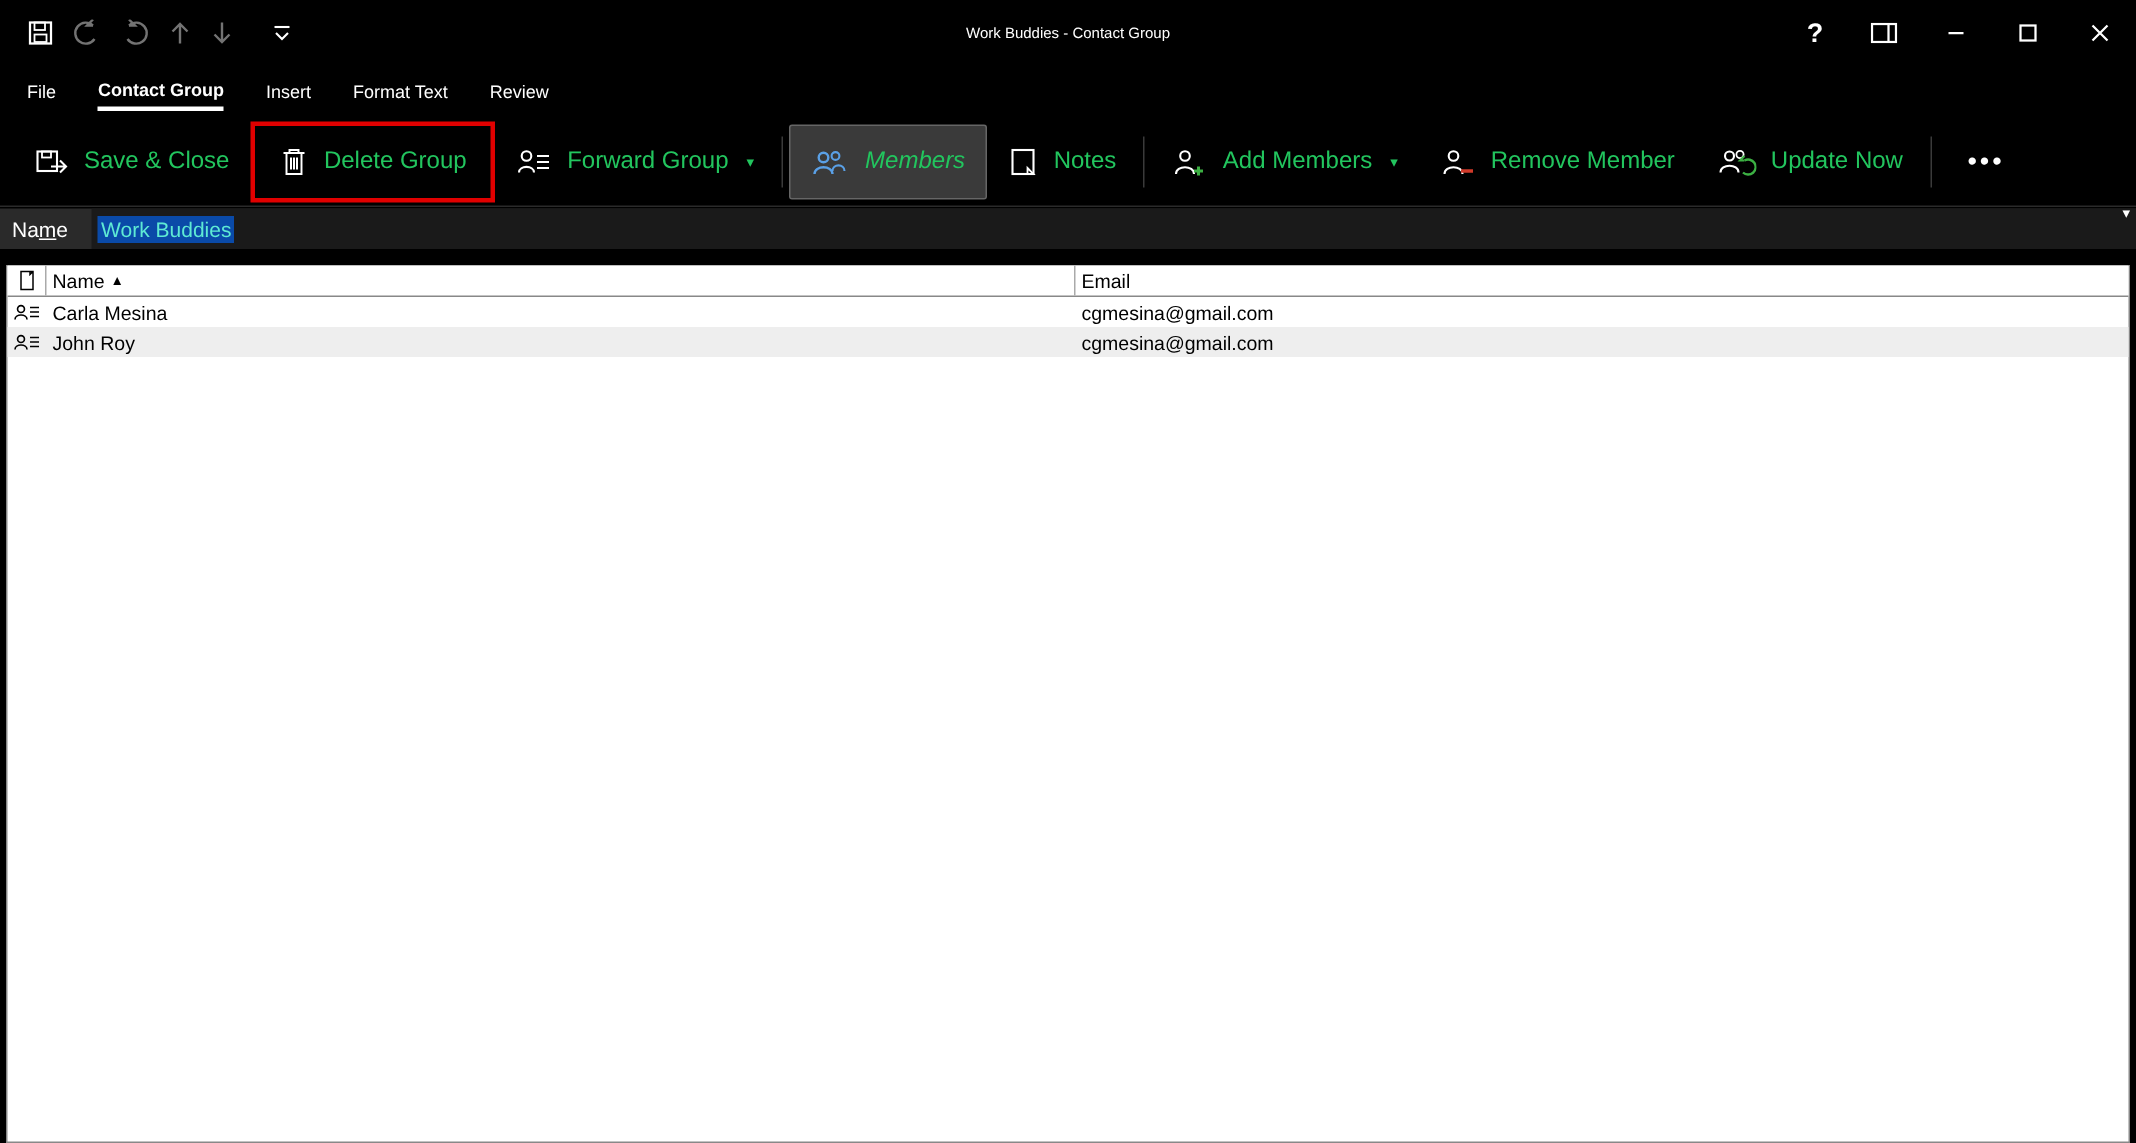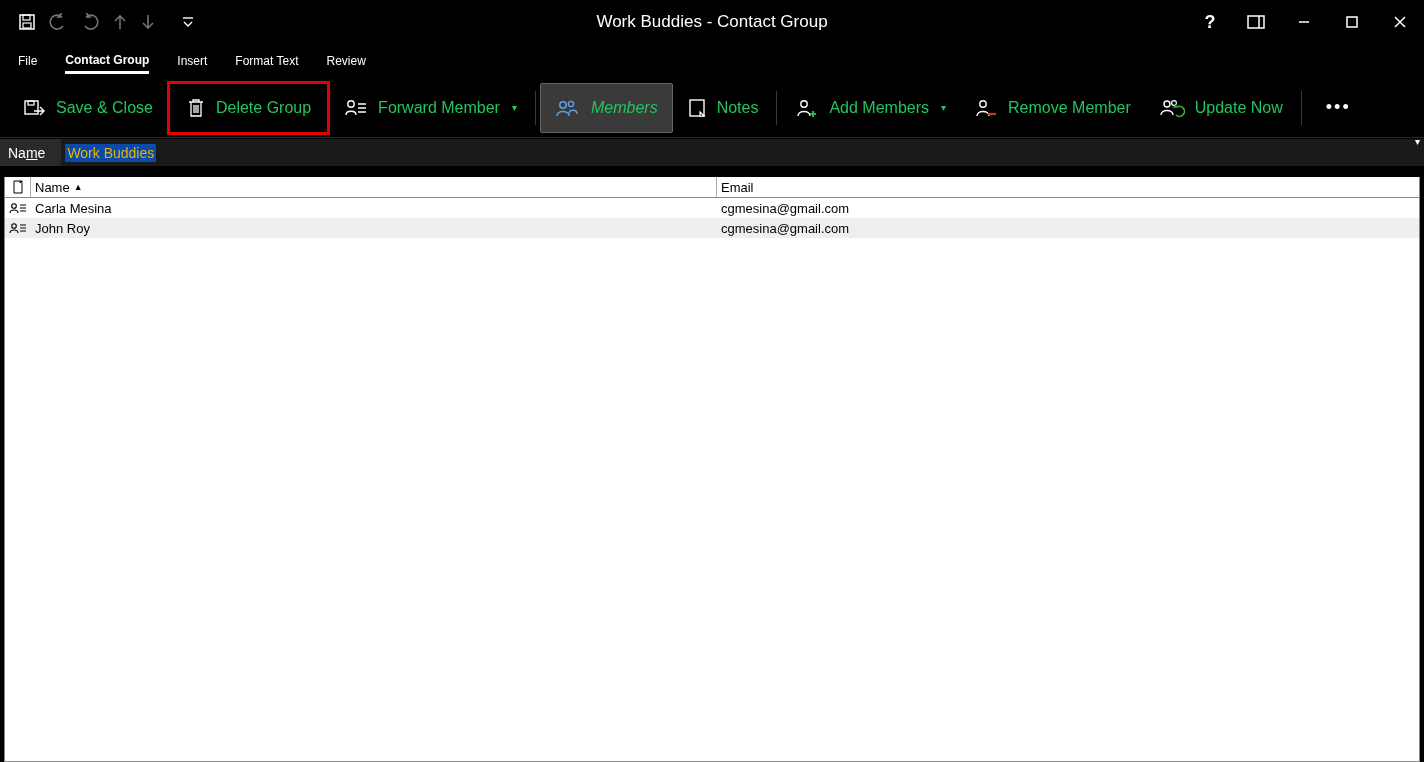--- a/index.html
+++ b/index.html
@@ -2,21 +2,21 @@
 <html><head>
 <meta charset="utf-8">
 <style>
   * { box-sizing: border-box; margin: 0; padding: 0; }
   html, body { width: 1424px; height: 762px; background: #000; font-family: "Segoe UI", Arial, sans-serif; overflow: hidden; }
   
   
   .titlebar { height: 44px; background: #000; display: flex; align-items: center; justify-content: space-between; color: #fff; font-size: 14px; }
   .titlebar-left { display: flex; align-items: center; gap: 14px; padding-left: 18px; }
   .titlebar-left .qat { display: flex; align-items: center; gap: 12px; }
-  .titlebar-center { position:absolute; left:0; right:0; text-align:center; pointer-events:none; font-size:17px; }
+  .titlebar-center { position:absolute; left:0; right:0; text-align:center; pointer-events:none; font-size:10px; }
   .titlebar-right { display: flex; align-items: center; gap: 0; margin-left:auto; z-index:2;}
   .titlebar-right .tctl { width: 48px; height: 40px; display:flex; align-items:center; justify-content:center; }
   .titlebar-right .tctl.help { width: 44px; }
   
   
   .tabs { height: 34px; background: #000; display: flex; align-items: center; gap: 28px; padding-left: 18px; color: #fff; font-size: 12px; }
   .tab { padding: 4px 0; cursor: pointer; }
   .tab.active { border-bottom: 3px solid #fff; font-weight: 600; }
   
   
@@ -27,21 +27,21 @@
   .rsep { width: 1px; height: 34px; background: #3a3a3a; margin: 0 4px; }
   .highlight-red { border: 3px solid #e10000; padding: 0 10px; height: 54px; display:flex; align-items:center;}
   .ribbon .more { padding: 0 20px; font-size: 18px; letter-spacing: 2px; color:#fff;}
   .collapse-caret { position:absolute; right:4px; top:136px; color:#fff; font-size:10px;}
   
   
   .namebar { height: 28px; background: #2a2a2a; display: flex; align-items: center; color: #fff; font-size: 14px; border-top:1px solid #000;}
   .namebar-label { padding: 0 16px 0 8px; }
   .namebar-label u { text-decoration: underline; }
   .namebar-input { flex: 1; height: 100%; background: #1a1a1a; display: flex; align-items: center; padding-left: 4px;}
-  .namebar-input .sel { background: #0a4aa8; color: #eab308; padding: 1px 2px; font-size: 14px; }
+  .namebar-input .sel { background: #0a4aa8; color: #5eead4; padding: 1px 2px; font-size: 14px; }
   
   
   .gridwrap { background: #fff; position: absolute; left:4px; right:4px; top:177px; bottom:0; border:1px solid #888; border-top:none;}
   .gridhead { height: 21px; background: #fff; display: flex; align-items: center; font-size: 13px; border-bottom: 1px solid #888; }
   .gh-icon { width: 26px; display:flex; align-items:center; justify-content:center; border-right: 1px solid #aaa; height:100%;}
   .gh-name { width: 686px; padding-left: 4px; display:flex; align-items:center; height:100%; border-right: 1px solid #aaa;}
   .gh-name .sort { font-size: 9px; margin-left: 4px; }
   .gh-email { flex:1; padding-left: 4px; display:flex; align-items:center; height:100%;}
   
   
@@ -158,21 +158,21 @@
 
   <div class="rbtn">
     <span>
       <svg width="24" height="20" viewBox="0 0 24 20">
           <circle cx="7" cy="6" r="3.2" fill="none" stroke="#fff" stroke-width="1.4"></circle>
           <path d="M2 17 C2 12 12 12 12 17" fill="none" stroke="#fff" stroke-width="1.4"></path>
           <path d="M14 6 L22 6 M14 10 L22 10 M14 14 L22 14" stroke="#fff" stroke-width="1.4"></path>
           <path d="M18 2 L22 6 L18 10" fill="none" stroke="#fff" stroke-width="1.2" style="display:none"></path>
         </svg>
     </span>
-    <span>Forward Member</span>
+    <span>Forward Group</span>
     <span class="caret">▾</span>
   </div>
 
   <div class="rsep"></div>
 
   <div class="rbtn active">
     <span>
       <svg width="26" height="20" viewBox="0 0 26 20">
           <circle cx="8" cy="7" r="3.2" fill="none" stroke="#5aa0e6" stroke-width="1.6"></circle>
           <circle cx="16" cy="6" r="2.6" fill="none" stroke="#5aa0e6" stroke-width="1.4"></circle>

